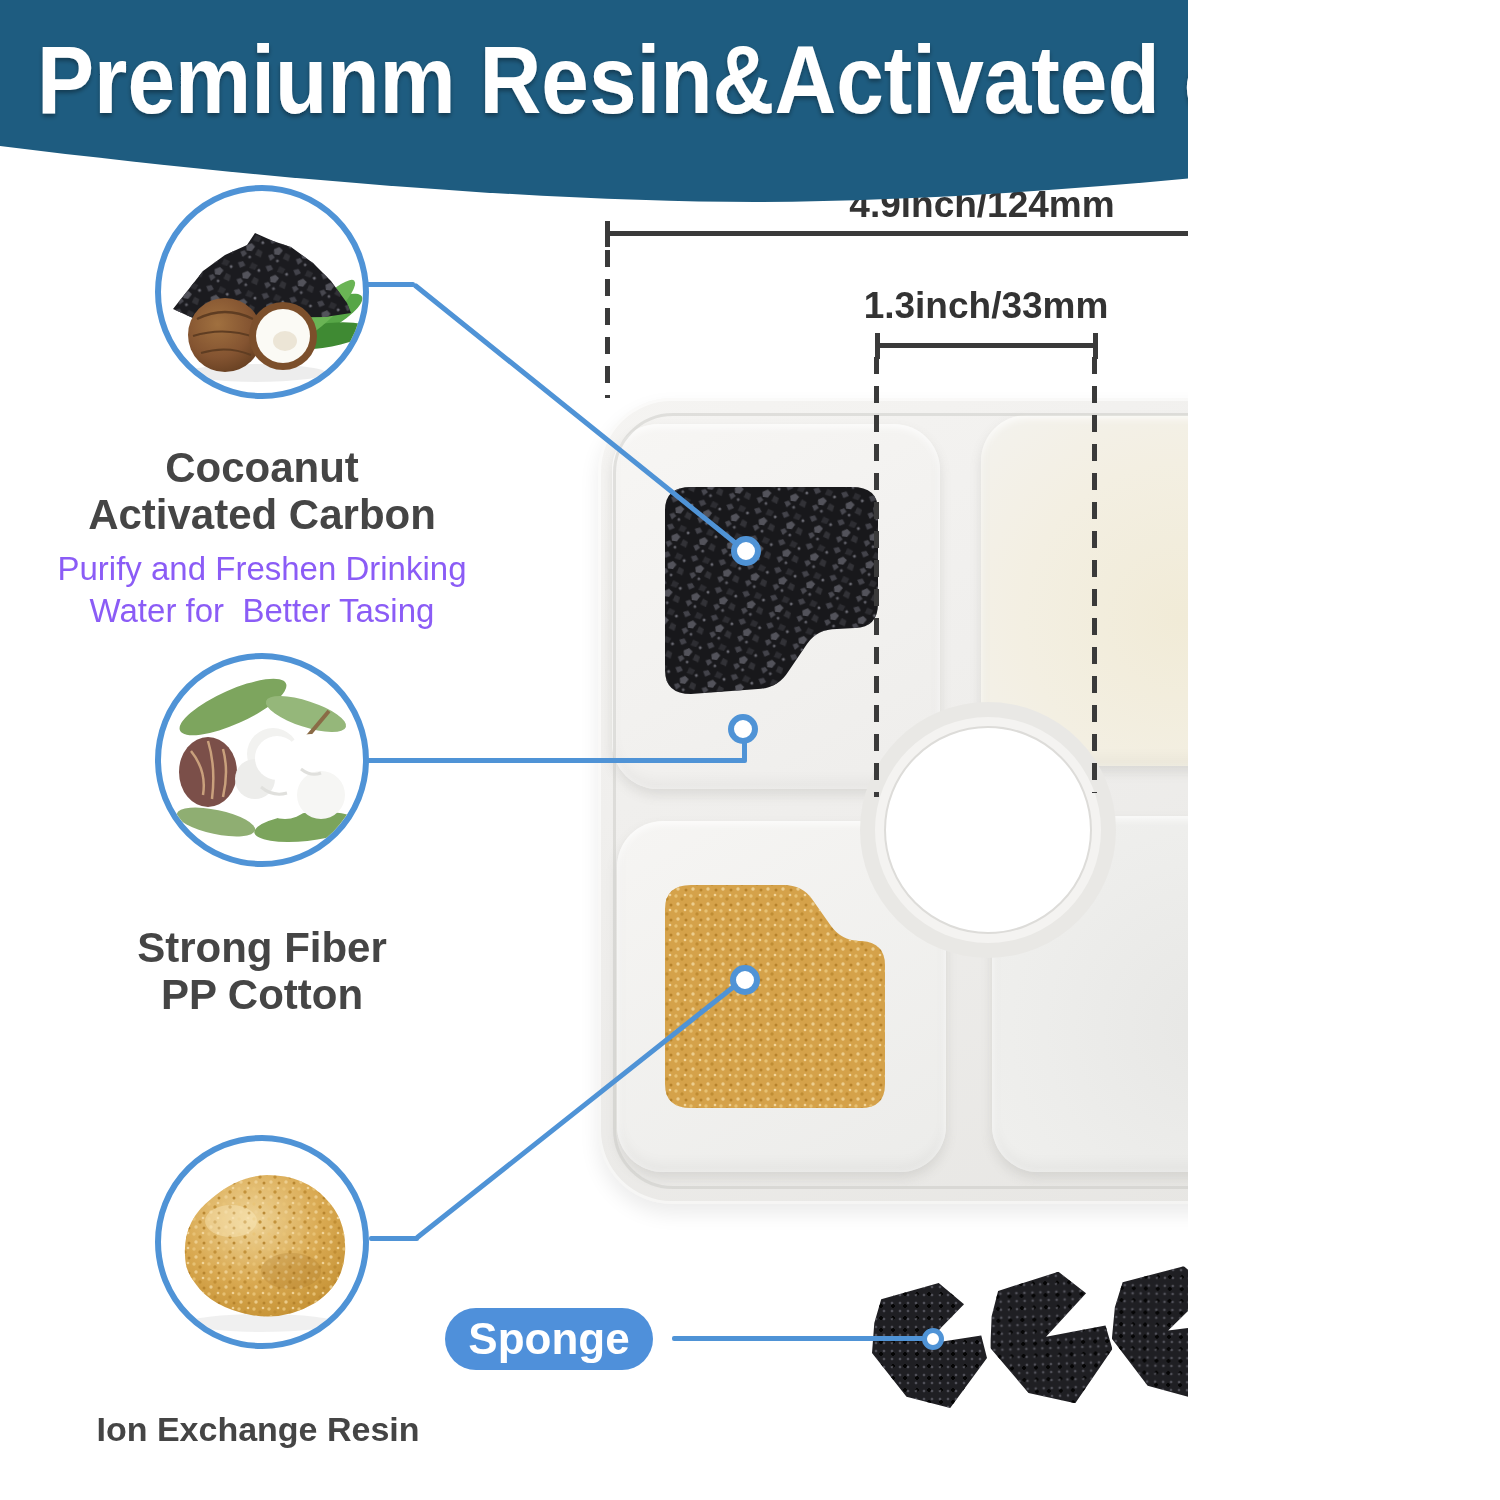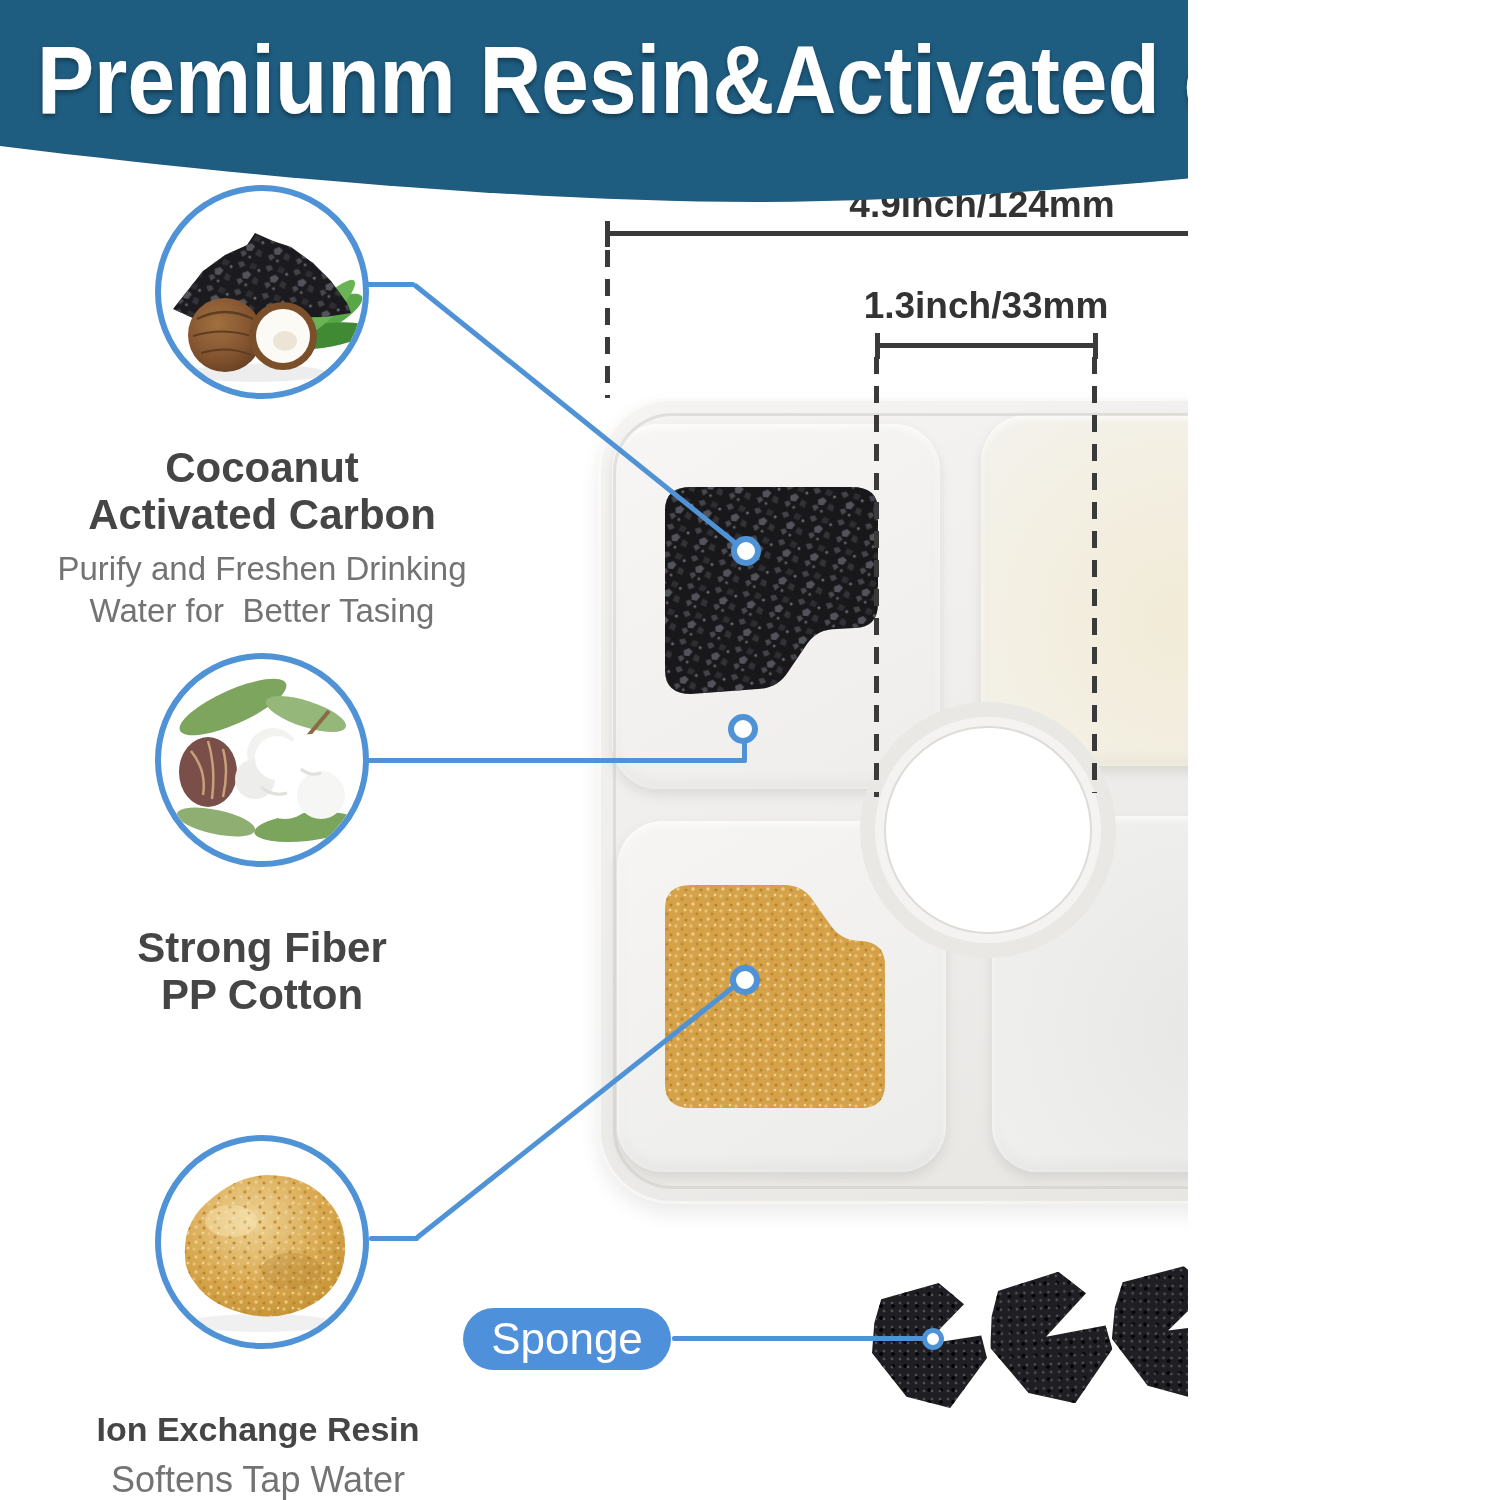--- a/index.html
+++ b/index.html
@@ -10,21 +10,21 @@
   
   .photo-circle{position:absolute;width:202px;height:202px;border-radius:50%;
     border:6px solid #4f93d6;background:#ffffff;z-index:6;overflow:hidden;}
   .photo-circle svg{display:block;}
   .c1{left:155px;top:185px;}
   .c2{left:155px;top:653px;}
   .c3{left:155px;top:1135px;}
   
   .callout-text{position:absolute;width:460px;text-align:center;z-index:5;margin-top:36px;}
   .callout-text .h{font-size:42px;line-height:47px;font-weight:bold;color:#454545;}
-  .callout-text .d{font-size:33px;line-height:42px;color:#737373;white-space:pre;}
+  .callout-text .d{font-size:33px;line-height:42px;color:#8b5cf6;white-space:pre;}
   .t1{left:32px;top:408px;}
   .t2{left:32px;top:888px;text-align:center;}
   .t3{left:28px;top:1370px;}
   .t3 .h{font-size:34px;}
   .t3 .d{font-size:36px;}
   
   .bline{position:absolute;height:5px;background:#4f93d6;z-index:7;border-radius:2px;}
   .bline.v{width:5px;height:auto;}
   .diag{transform-origin:0 50%;}
   .marker{position:absolute;width:30px;height:30px;border-radius:50%;
@@ -47,22 +47,22 @@
   .pad{position:absolute;border-radius:46px;
     box-shadow:0 6px 12px rgba(110,110,105,.16), inset 0 3px 8px rgba(255,255,255,.85), inset 0 -8px 14px rgba(0,0,0,.04);}
   .pad-tl{left:14px;top:26px;width:328px;height:365px;background:linear-gradient(150deg,#f7f6f4,#eeedeb);}
   .pad-tr{left:383px;top:17px;width:362px;height:351px;
     background:radial-gradient(circle at 55% 58%,#f1ebd7 0%,#f3efe2 55%,#f3f2ee 100%);}
   .pad-bl{left:19px;top:423px;width:329px;height:351px;background:linear-gradient(150deg,#f6f5f3,#ececea);}
   .pad-br{left:394px;top:418px;width:381px;height:356px;
     background:radial-gradient(circle at 58% 60%,#e7e7e5 0%,#ededeb 55%,#f1f1ef 100%);}
   .win-svg{position:absolute;left:0;top:0;z-index:3;}
   
-  .pill{position:absolute;left:463px;top:1308px;width:208px;height:62px;border-radius:32px;
-    background:#4f90da;color:#ffffff;font-size:44px;font-weight:normal;z-index:6;
+  .pill{position:absolute;left:445px;top:1308px;width:208px;height:62px;border-radius:32px;
+    background:#4f90da;color:#ffffff;font-size:44px;font-weight:bold;z-index:6;
     display:flex;align-items:center;justify-content:center;}
   .sponge{position:absolute;z-index:4;
     background-color:#1f1f23;
     background-image:radial-gradient(rgba(130,130,142,.5) 1.5px,transparent 1.6px),
                      radial-gradient(rgba(0,0,0,.85) 1.6px,transparent 1.7px);
     background-size:8px 8px,12px 12px;background-position:0 0,3px 5px;
     clip-path:polygon(8% 13%,58% 0%,80% 17%,46% 49%,95% 42%,100% 60%,68% 100%,30% 91%,0% 56%,2% 32%);}
 </style>
 </head>
 <body>
@@ -195,21 +195,20 @@
       <ellipse cx="101" cy="182" rx="75" ry="9" fill="rgba(0,0,0,0.06)"></ellipse>
       <path d="M24,114 Q22,80 50,58 Q76,35 106,34 Q144,34 166,59 Q186,80 184,112 Q182,144 154,162 Q124,180 90,174 Q50,166 34,142 Q24,130 24,114 Z" fill="url(#resinGrad)"></path>
       <path d="M24,114 Q22,80 50,58 Q76,35 106,34 Q144,34 166,59 Q186,80 184,112 Q182,144 154,162 Q124,180 90,174 Q50,166 34,142 Q24,130 24,114 Z" fill="url(#resTex)" opacity="0.85"></path>
       <ellipse cx="70" cy="80" rx="26" ry="16" fill="rgba(255,240,200,0.35)"></ellipse>
       <ellipse cx="130" cy="130" rx="30" ry="18" fill="rgba(150,100,25,0.18)"></ellipse>
     </svg>
   </div>
   <div class="callout-text t3">
     <div class="h">Ion Exchange Resin</div>
     <div style="height:6px"></div>
-    <div class="d">Softens Tap Water</div>
   </div>
 
   <div class="bline" style="left:365px;top:282px;width:50px;"></div>
   <div class="bline diag" style="left:414px;top:282px;width:426px;transform:rotate(38.8deg);"></div>
   <div class="marker" style="left:731px;top:536px;"></div>
 
   <div class="bline" style="left:365px;top:758px;width:382px;"></div>
   <div class="bline v" style="left:742px;top:733px;height:28px;"></div>
   <div class="marker" style="left:728px;top:714px;"></div>
 

